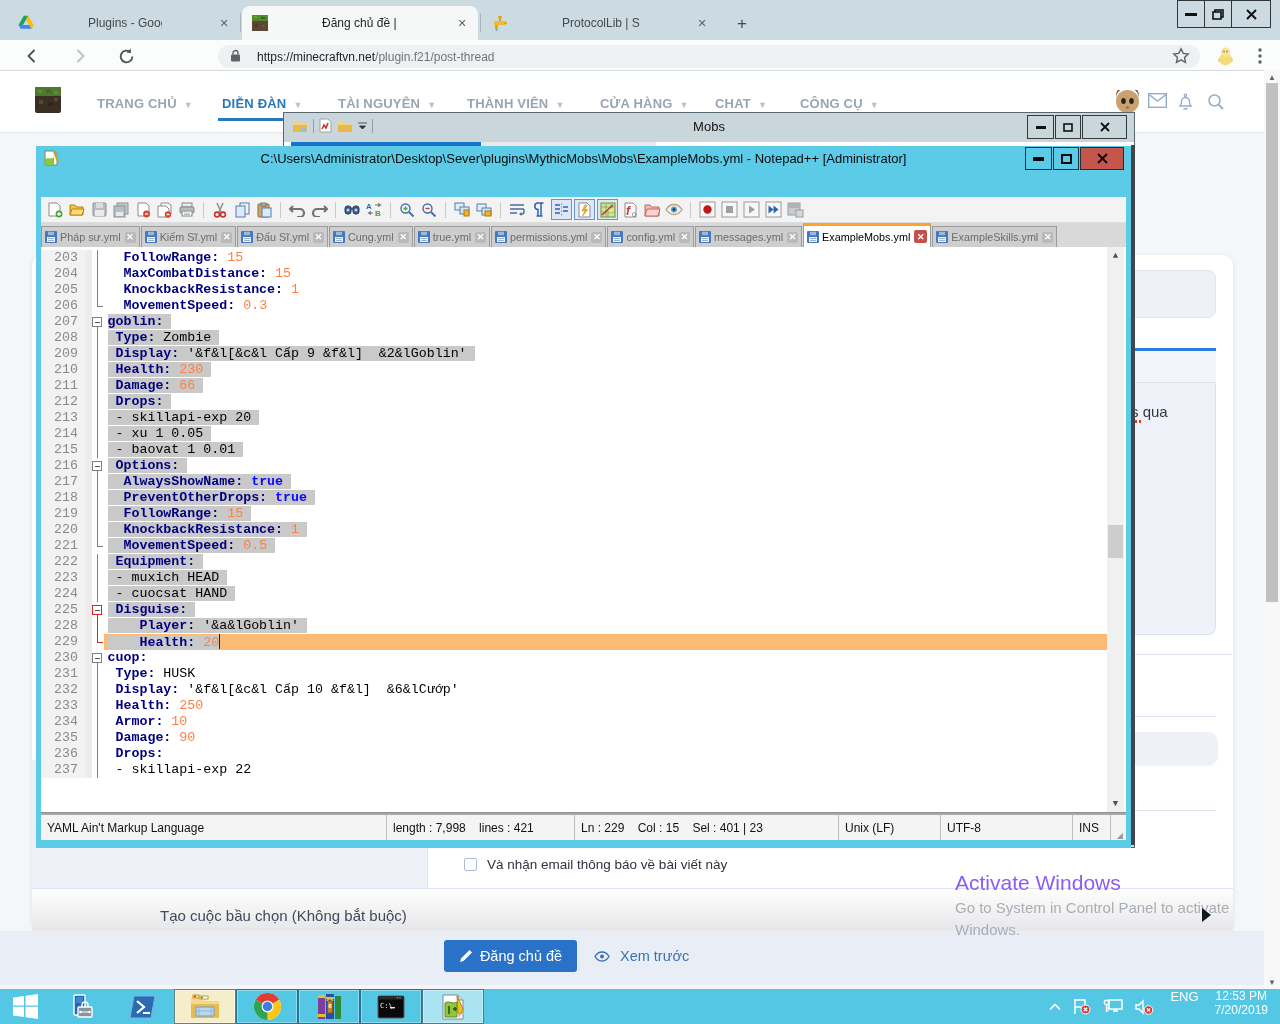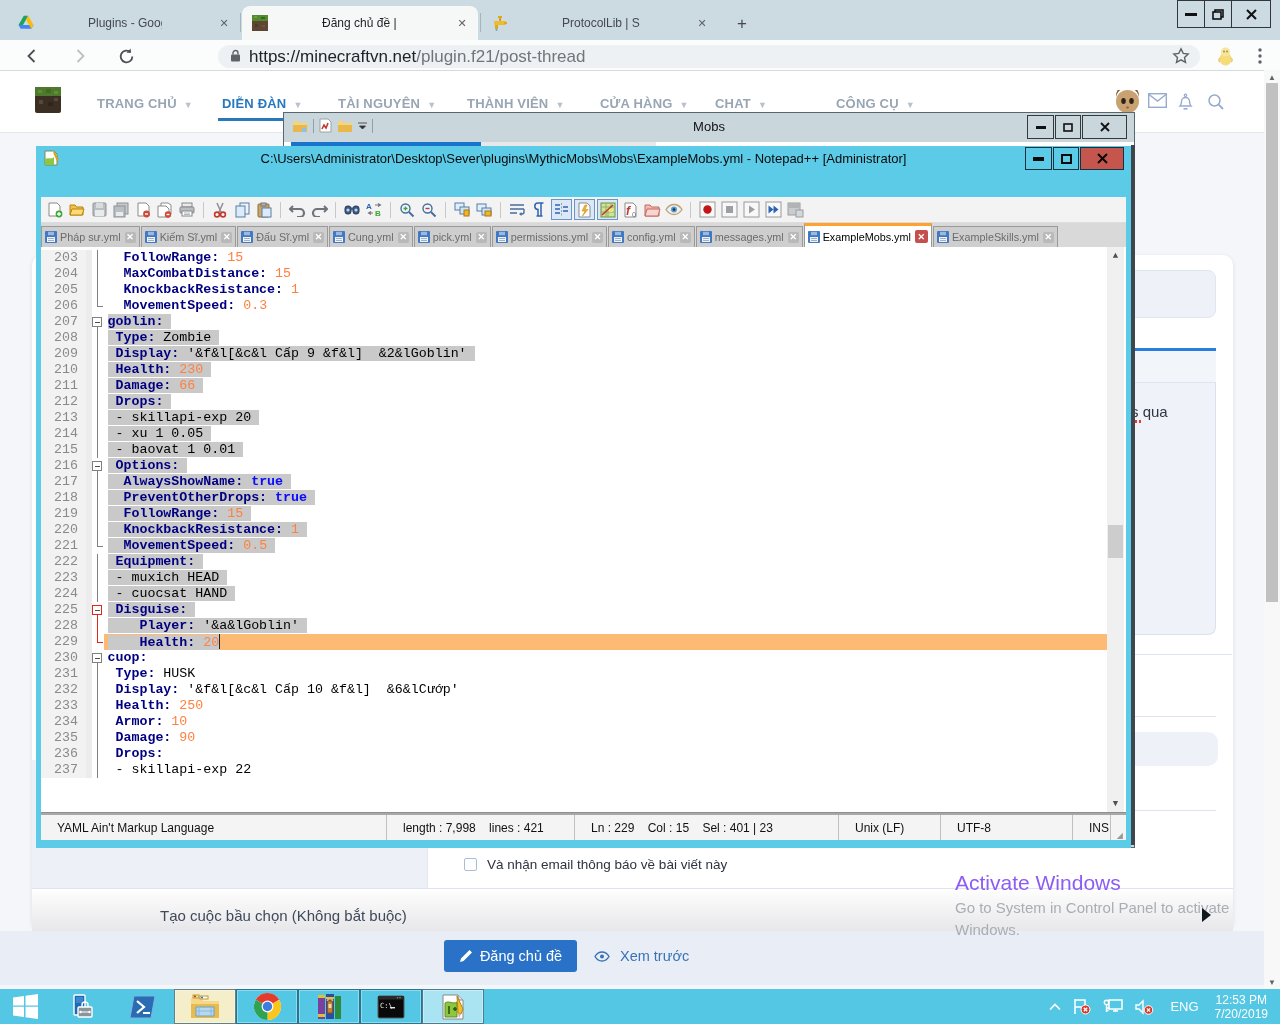--- a/index.html
+++ b/index.html
@@ -13,21 +13,21 @@
   .btab { position:absolute; top:6px; height:34px; display:flex; align-items:center; padding:0 8px 0 10px; font-size:12px; color:#43494e;gap:48px; }
   .btab.active { background:#f6f7f7; border-radius:8px 8px 0 0; color:#1d2124; }
   .btab .title { flex:1; overflow:hidden; white-space:nowrap; margin:0 6px; }
   .btab .tclose { width:16px; height:16px; font-size:11px; color:#5f6368; display:flex; align-items:center; justify-content:center; }
   .tabsep { position:absolute; top:13px; width:1px; height:19px; background:#a3b6bd; }
   #newtab-btn { position:absolute; left:728px; top:10px; width:28px; height:28px; border-radius:50%; display:flex; align-items:center; justify-content:center; font-size:17px; color:#45494d; }
   .winbtn { position:absolute; top:0; height:28px; border:1px solid #30363a; display:flex; align-items:center; justify-content:center; color:#111; background:transparent; }
   #btoolbar { left:0; top:40px; width:1280px; height:31px; background:#fbfcfc; border-bottom:1px solid #d7dbde; }
   .navic { position:absolute; top:45px; width:22px; height:22px; display:flex; align-items:center; justify-content:center; font-size:17px; color:#4a5055; }
   #omnibox { position:absolute; left:218px; top:45px; width:982px; height:23px; border-radius:12px; background:#eef1f3; display:flex; align-items:center; }
-  #urltext { font-size:17px; color:#202328; margin-left:8px; white-space:nowrap; }
+  #urltext { font-size:12px; color:#202328; margin-left:16px; white-space:nowrap; }
   #urltext .path { color:#70757a; }
 
   
   #siteheader { left:0; top:71px; width:1280px; height:62px; background:#fff; border-bottom:1px solid #e5e8eb; }
   .navitem { position:absolute; top:96px; font-size:13px; font-weight:bold; color:#98a5b3; letter-spacing:.2px; white-space:nowrap; }
   .navitem .chev { font-size:9px; color:#b9c1ca; margin-left:7px; }
   .navitem.active { color:#2878be; }
   #nav-underline { left:218px; top:118px; width:78px; height:3px; background:#2878be; }
   .hdricon { position:absolute; top:93px; color:#96abce; }
 
@@ -112,30 +112,30 @@
   .fbox:after { content:""; position:absolute; left:2px; top:4px; width:5px; height:1px; background:#505050; }
   .fbox.red { border-color:#e0251c; }
   .fm-box .below, .fm-boxRed .below { position:absolute; left:5px; top:13px; bottom:0; width:1px; background:#808080; }
   .fm-boxRed .below { background:#e0251c; }
   .caret { display:inline-block; width:1px; height:15px; background:#222; vertical-align:-3px; }
   #edscroll { position:absolute; right:2px; top:0; width:17px; height:565px; background:#f0f0f0; }
   #edthumb { position:absolute; left:1px; top:278px; width:15px; height:33px; background:#cdcdcd; }
   .edarrow { position:absolute; left:0; width:17px; height:17px; display:flex; align-items:center; justify-content:center; font-size:9px; color:#505050; }
   #nppstatusdiv { position:absolute; left:5px; top:666px; width:1085px; height:3px; background:#a8a8a8; border-top:1px solid #8f8f8f; }
   #nppstatus { position:absolute; left:5px; top:669px; width:1085px; height:25px; background:#f4f4f4; display:flex; }
-  .stcell { border-right:1px solid #c0c0c0; font-size:12px; color:#111; display:flex; align-items:center; padding-left:16px; white-space:pre; }
+  .stcell { border-right:1px solid #c0c0c0; font-size:12px; color:#111; display:flex; align-items:center; padding-left:6px; white-space:pre; }
   #stgrip { width:12px; display:flex; align-items:flex-end; justify-content:flex-end; color:#999; font-size:8px; }
 
   
   #taskbar { left:0; top:989px; width:1280px; height:35px; background:#54c7e4; }
   .tbapp { position:absolute; top:0; width:62px; height:35px; display:flex; align-items:center; justify-content:center; }
   .tbapp.open { border:1px solid rgba(20,70,95,.65); box-shadow:inset 0 0 0 1px rgba(255,255,255,.35); }
   .tbapp.lite { background:rgba(255,255,255,.5); }
   .tbapp.cream { background:#f4eecb; }
-  #tray { position:absolute; right:0; top:0; height:35px; display:flex; align-items:center; color:#fff; }
+  #tray { position:absolute; right:0; top:0; height:35px; display:flex; color:#fff; }
   .trayic { margin:0 6px; display:flex; align-items:center; justify-content:center; }
   #eng { font-size:13px; margin:0 10px; }
   #clock { text-align:center; font-size:12px; line-height:14px; margin:0 12px 0 6px; }
 </style>
 </head>
 <body>
 
 <div id="screen">
 
   <div class="abs" id="tabstrip">
@@ -255,21 +255,21 @@
         <rect x="20" y="12" width="4" height="3" fill="#57493a"></rect>
       </svg>
   </div>
   <div id="sitenav">
       <div class="navitem" style="left: 97px;"><span>TRANG CHỦ</span><span class="chev">▼</span></div>
       <div class="navitem active" style="left: 222px;"><span>DIỄN ĐÀN</span><span class="chev">▼</span></div>
       <div class="navitem" style="left: 338px;"><span>TÀI NGUYÊN</span><span class="chev">▼</span></div>
       <div class="navitem" style="left: 467px;"><span>THÀNH VIÊN</span><span class="chev">▼</span></div>
       <div class="navitem" style="left: 600px;"><span>CỬA HÀNG</span><span class="chev">▼</span></div>
       <div class="navitem" style="left: 715px;"><span>CHAT</span><span class="chev">▼</span></div>
-      <div class="navitem" style="left: 836px;"><span>CÔNG CỤ</span><span class="chev">▼</span></div>
+      <div class="navitem" style="left: 800px;"><span>CÔNG CỤ</span><span class="chev">▼</span></div>
     </div>
   <div class="abs" id="nav-underline"></div>
 
   <div class="hdricon" style="left:1116px; top:90px;">
     <svg width="23" height="23" viewBox="0 0 23 23">
         <circle cx="11.5" cy="11.5" r="11.5" fill="#c9a271"></circle>
         <path d="M0 9 A11.5 11.5 0 0 1 23 9 L23 6 A11.5 11.5 0 0 0 0 6 Z" fill="#7a5a38"></path>
         <ellipse cx="7.5" cy="11" rx="2.3" ry="3" fill="#2e2218"></ellipse>
         <ellipse cx="15.5" cy="11" rx="2.3" ry="3" fill="#2e2218"></ellipse>
         <ellipse cx="11.5" cy="17.5" rx="1.5" ry="1" fill="#8a5f49"></ellipse>
@@ -687,21 +687,21 @@
         <div class="ntab">
           <span style="display: flex; align-items: center;">
             <svg width="12" height="12" viewBox="0 0 12 12" style="margin-right:3px;flex:0 0 auto;">
               <rect width="12" height="12" rx="1" fill="#4179c4"></rect>
               <rect x="3" y="0.8" width="6" height="3.4" fill="#9db8dd"></rect>
               <rect x="2" y="6" width="8" height="5" fill="#eef3fa"></rect>
               <rect x="3" y="7" width="6" height="0.9" fill="#9ab"></rect>
               <rect x="3" y="9" width="6" height="0.9" fill="#9ab"></rect>
             </svg>
           </span>
-          <span>pick.yml</span>
+          <span>true.yml</span>
           <span class="tx">✕</span>
         </div>
         <div class="ntab">
           <span style="display: flex; align-items: center;">
             <svg width="12" height="12" viewBox="0 0 12 12" style="margin-right:3px;flex:0 0 auto;">
               <rect width="12" height="12" rx="1" fill="#4179c4"></rect>
               <rect x="3" y="0.8" width="6" height="3.4" fill="#9db8dd"></rect>
               <rect x="2" y="6" width="8" height="5" fill="#eef3fa"></rect>
               <rect x="3" y="7" width="6" height="0.9" fill="#9ab"></rect>
               <rect x="3" y="9" width="6" height="0.9" fill="#9ab"></rect>

